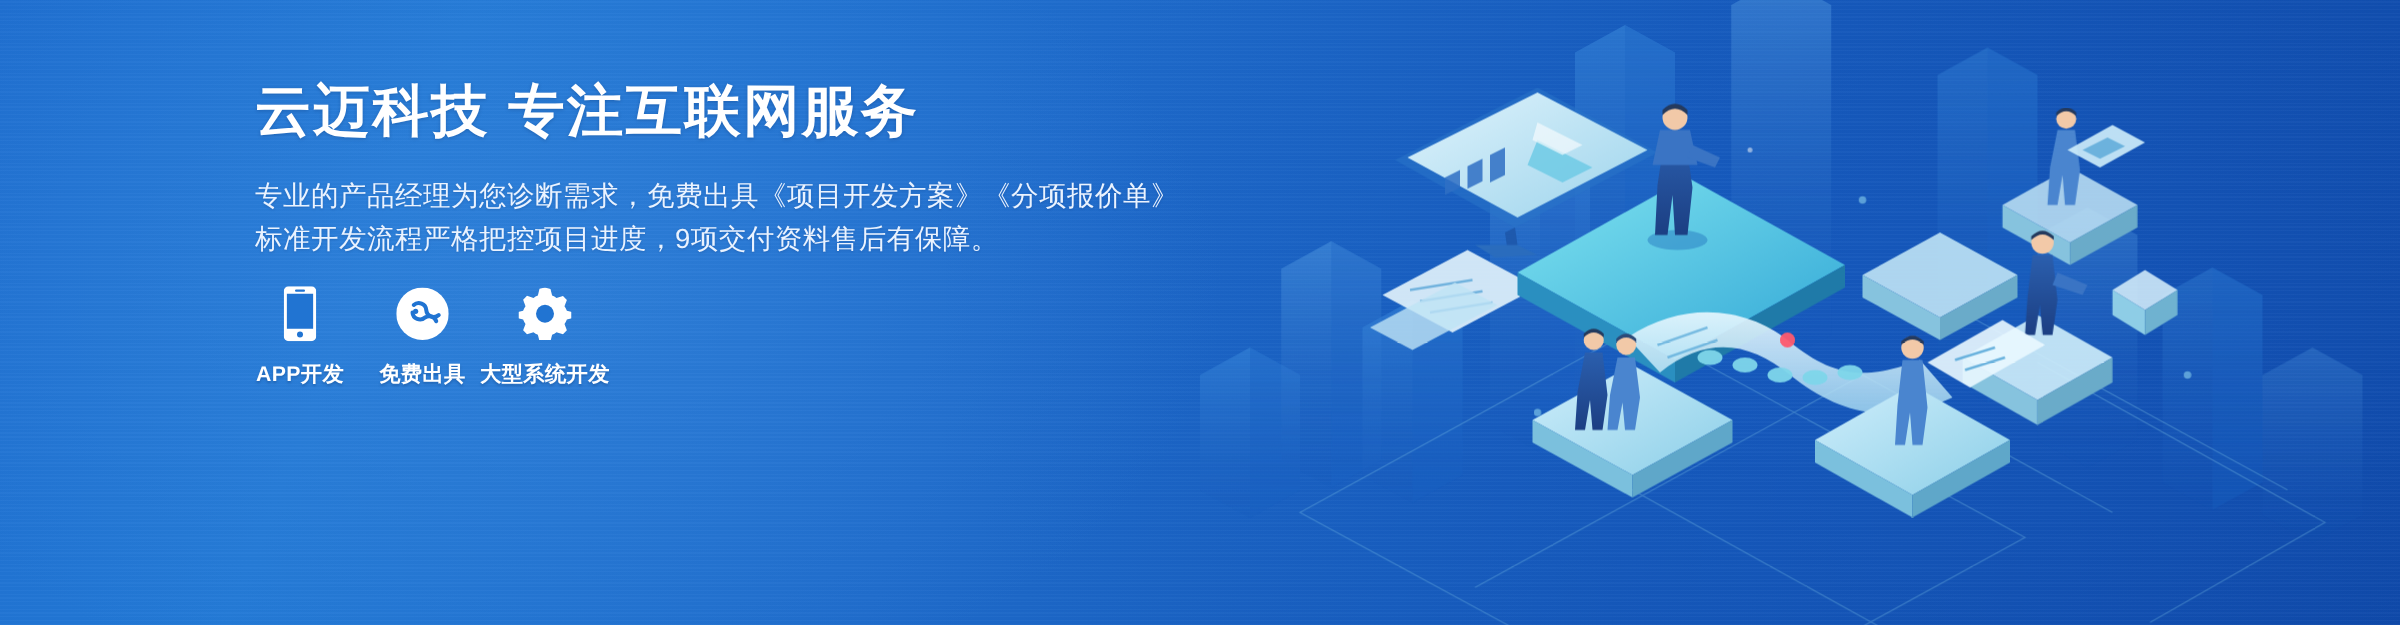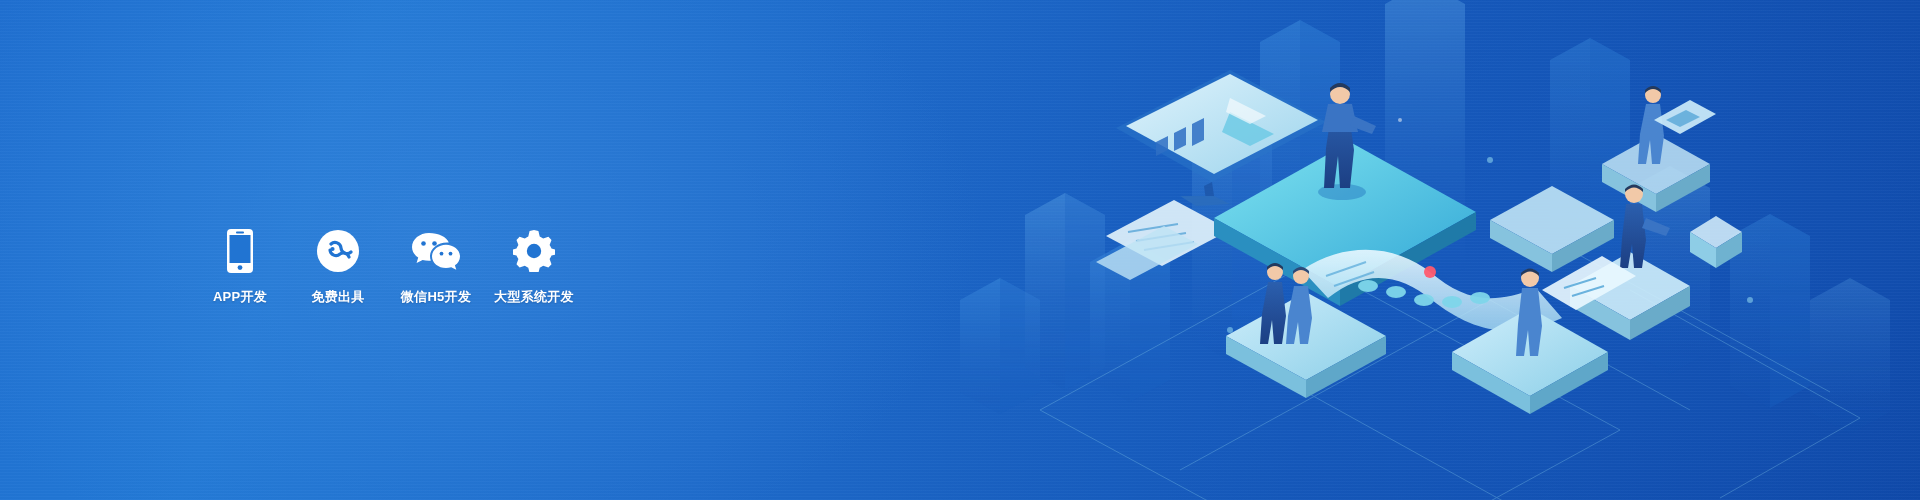--- a/index.html
+++ b/index.html
@@ -70,21 +70,21 @@
     cursor: pointer;
   }
   .svc-icon {
     height: 46px;
     display: flex; align-items: center; justify-content: center;
   }
   .svc-icon svg { display: block; fill: #ffffff; }
   .svc-label {
     margin-top: 14px;
     color: #ffffff;
-    font-size: 13px;
+    font-size: 17px;
     font-weight: bold;
     letter-spacing: 0.3px;
     white-space: nowrap;
     text-shadow: 0 1px 2px rgba(0,30,80,0.25);
   }
 
   
   .illus {
     position: absolute;
     right: 0; top: 0;
@@ -282,20 +282,27 @@
     </g>
 
     <g opacity="0.5">
       <circle cx="560" cy="160" r="3" fill="#9fe8f7"></circle>
       <circle cx="300" cy="330" r="3" fill="#9fe8f7"></circle>
       <circle cx="820" cy="300" r="3" fill="#9fe8f7"></circle>
       <circle cx="470" cy="120" r="2" fill="#ffffff"></circle>
     </g>
   </svg>
 
+  <div class="content">
+    <h1 class="headline">云迈科技 专注互联网服务</h1>
+    <div class="subwrap">
+      <p class="subline">专业的产品经理为您诊断需求，免费出具《项目开发方案》《分项报价单》</p>
+      <p class="subline">标准开发流程严格把控项目进度，9项交付资料售后有保障。</p>
+    </div>
+  </div>
 
   <div class="services">
 
     <div class="service">
       <span class="svc-icon">
         <svg width="26" height="44" viewBox="0 0 26 44">
           <rect x="0" y="0" width="26" height="44" rx="4" ry="4"></rect>
           <rect x="2.5" y="6" width="21" height="28" fill="#2174d2"></rect>
           <rect x="9" y="2.6" width="8" height="1.8" rx="0.9" fill="#2174d2"></rect>
           <circle cx="13" cy="38.6" r="2.4" fill="#2174d2"></circle>
@@ -309,38 +316,20 @@
         <svg width="42" height="42" viewBox="0 0 42 42">
           <circle cx="21" cy="21" r="21"></circle>
           <path d="M 14 14 a 6 6 0 0 1 10 4 a 6 6 0 0 0 10 4" fill="none" stroke="#2174d2" stroke-width="3.2" stroke-linecap="round"></path>
           <path d="M 13 20 a 6 6 0 0 0 10 4 a 6 6 0 0 1 9 3" fill="none" stroke="#2174d2" stroke-width="3.2" stroke-linecap="round"></path>
           <circle cx="15.5" cy="19" r="2.1" fill="#2174d2"></circle>
         </svg>
       </span>
       <span class="svc-label">免费出具</span>
     </div>
 
-    <div class="service">
-      <span class="svc-icon">
-        <svg width="48" height="40" viewBox="0 0 48 40">
-          <path d="M 17 2 C 7.6 2 0 8.3 0 16 c 0 4.3 2.4 8.1 6.2 10.6 L 4.6 32 l 6-3.1
-                   c 1.9 .5 4 .8 6.4 .8 c .6 0 1.2 0 1.8 -.07
-                   C 18.3 28 18 26.6 18 25.2 C 18 17.6 25.6 11.4 35 11.4 c .6 0 1.2 .02 1.8 .07
-                   C 34.7 6 26.6 2 17 2 Z"></path>
-          <circle cx="11.5" cy="12.5" r="2.3" fill="#2174d2"></circle>
-          <circle cx="22.5" cy="12.5" r="2.3" fill="#2174d2"></circle>
-          <path d="M 48 25.4 c 0 -6.4 -6.3 -11.6 -14 -11.6 s -14 5.2 -14 11.6
-                   c 0 6.4 6.3 11.6 14 11.6 c 1.8 0 3.6 -.3 5.2 -.8 l 5.1 2.6 l -1.4 -4.5
-                   C 46 32.2 48 29 48 25.4 Z"></path>
-          <circle cx="29.5" cy="22.6" r="1.9" fill="#2174d2"></circle>
-          <circle cx="38.5" cy="22.6" r="1.9" fill="#2174d2"></circle>
-        </svg>
-      </span>
-      <span class="svc-label">微信H5开发</span>
-    </div>
 
 
     <div class="service">
       <span class="svc-icon">
         <svg width="42" height="42" viewBox="0 0 42 42">
           <path d="M 21 0 l 4.4 1.1 l 1.3 5.3 a 15 15 0 0 1 3.5 2 l 5.2 -1.7 l 3.1 3.2
                    l -1.9 5.1 a 15 15 0 0 1 1.9 3.6 l 5.3 1.2 l 0 4.5 l -5.3 1.2
                    a 15 15 0 0 1 -1.9 3.6 l 1.9 5.1 l -3.1 3.2 l -5.2 -1.7
                    a 15 15 0 0 1 -3.5 2 l -1.3 5.3 l -4.4 1.1 l -4.4 -1.1 l -1.3 -5.3
                    a 15 15 0 0 1 -3.5 -2 l -5.2 1.7 l -3.1 -3.2 l 1.9 -5.1

